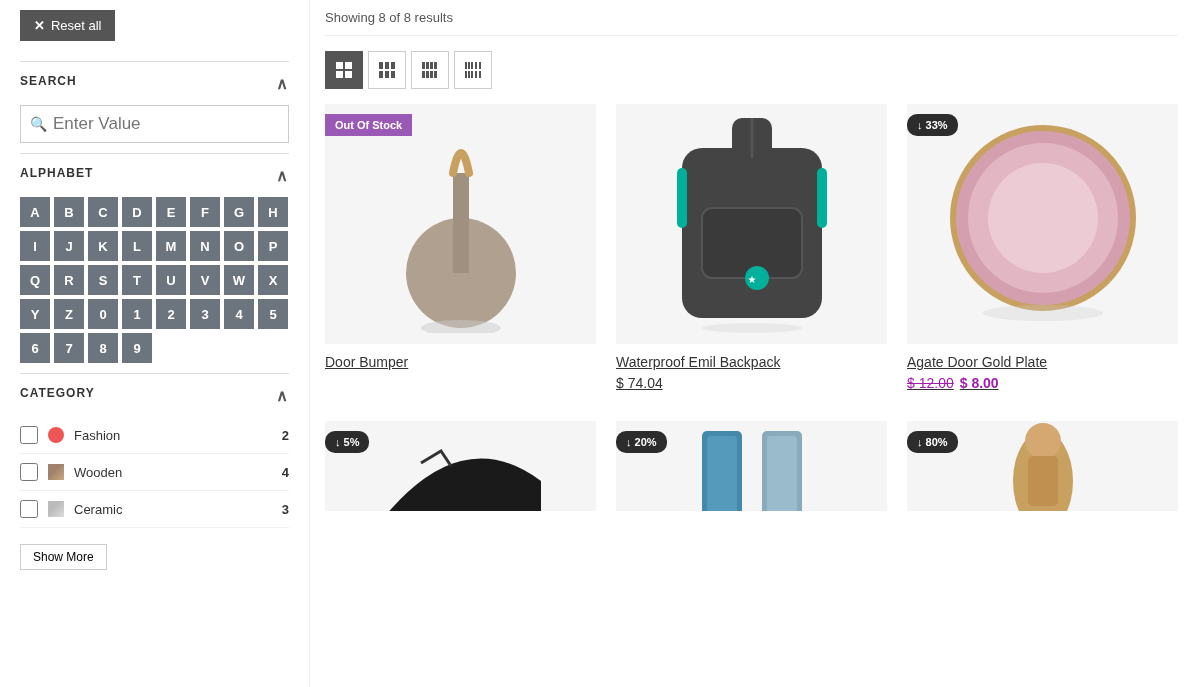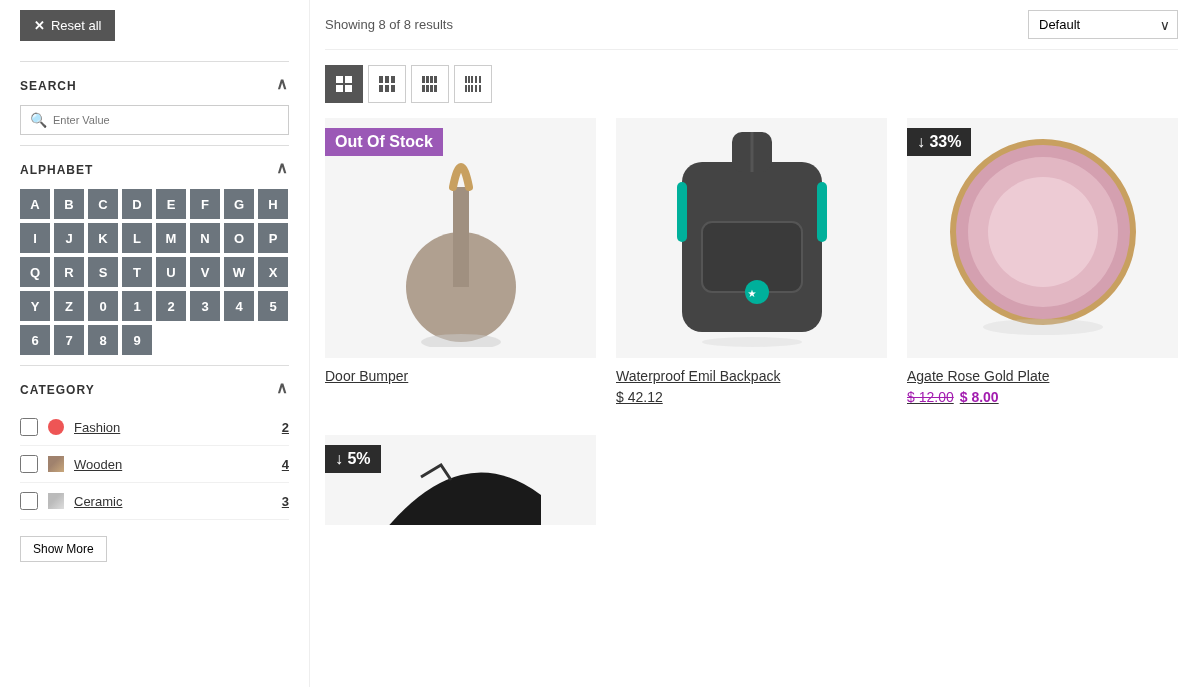--- a/index.html
+++ b/index.html
@@ -19,57 +19,57 @@
       display: inline-flex;
       align-items: center;
       gap: 6px;
     }
     .reset-btn .x-icon { font-weight: bold; }
 
     .filter-section { border-top: 1px solid #ddd; margin-bottom: 10px; }
     .filter-header {
       display: flex;
       justify-content: space-between;
-      align-items: flex-end;
+      align-items: flex-start;
       padding: 12px 0;
       cursor: pointer;
       font-size: 12px;
       font-weight: bold;
       letter-spacing: 1px;
       text-transform: uppercase;
     }
     .filter-header .chevron { font-size: 16px; color: #555; }
 
     
     .search-input-wrap { position: relative; margin-bottom: 10px; }
     .search-input-wrap .search-icon {
       position: absolute; left: 10px; top: 50%; transform: translateY(-50%);
       color: #888; font-size: 14px;
     }
     .search-input-wrap input {
       width: 100%; padding: 8px 10px 8px 32px;
-      border: 1px solid #ccc; font-size: 11px;
+      border: 1px solid #ccc; font-size: 17px;
       color: #999;
     }
 
     
     .alphabet-grid { display: flex; flex-wrap: wrap; gap: 4px; margin-bottom: 10px; }
     .alpha-btn {
       width: 30px; height: 30px;
       background: #6c757d;
       color: #fff;
       border: none;
       font-size: 13px;
       font-weight: bold;
       cursor: pointer;
       display: flex; align-items: center; justify-content: center;
     }
 
     
-    .category-list { margin-bottom: 10px; text-decoration: underline; }
+    .category-list { margin-bottom: 10px; }
     .category-item {
       display: flex; align-items: center; gap: 8px;
       padding: 8px 0;
       border-bottom: 1px solid #f0f0f0;
     }
     .category-item input[type="checkbox"] { width: 18px; height: 18px; cursor: pointer; }
     .cat-icon { width: 20px; height: 20px; display: flex; align-items: center; justify-content: center; }
     .cat-icon-fashion { width: 16px; height: 16px; border-radius: 50%; background: #e55; }
     .cat-icon-wooden { width: 16px; height: 16px; background: linear-gradient(135deg, #a0826d 40%, #c9a87c 100%); }
     .cat-icon-ceramic { width: 16px; height: 16px; background: linear-gradient(135deg, #bbb 40%, #ddd 100%); }
@@ -111,25 +111,25 @@
     
     .product-grid { display: grid; grid-template-columns: repeat(3, 1fr); gap: 20px; }
     .product-card { position: relative; cursor: pointer; }
     .product-img-wrap {
       background: #f5f5f5; width: 100%; height: 240px;
       overflow: hidden; display: flex; align-items: center; justify-content: center;
       position: relative;
     }
     .product-badge {
       position: absolute; top: 10px; left: 0;
-      padding: 5px 10px; font-size: 16px; font-weight: bold; color: #fff;
+      padding: 5px 10px; font-size: 11px; font-weight: bold; color: #fff;
       z-index: 2;
     }
     .badge-out { background: #9b59b6; }
-    .badge-discount { background: #2c2c2c; }
+    .badge-discount { background: #2c2c2c; border-radius: 10px; }
 
     .product-info { padding: 10px 0; text-decoration: underline; }
     .product-name { font-size: 14px; font-weight: 500; margin-bottom: 5px; color: #333; }
     .product-price { font-size: 14px; color: #333; }
     .price-original { text-decoration: line-through; color: #a21caf; margin-right: 6px; }
     .price-sale { color: #a21caf; font-weight: bold; }
 
     
     .product-img-partial {
       background: #f5f5f5; width: 100%; height: 90px;
@@ -238,24 +238,20 @@
           </div>
         </div>
       <button class="show-more-btn">Show More</button>
     </div>
   </div>
 
   <div class="main-content">
 
     <div class="top-bar">
       <span class="results-text">Showing 8 of 8 results</span>
-      <div class="sort-wrap">
-        <select class="sort-select" id="sort-select"><option value="Default">Default</option><option value="Price: Low to High">Price: Low to High</option><option value="Price: High to Low">Price: High to Low</option><option value="Newest First">Newest First</option></select>
-        <span class="chevron-down">∨</span>
-      </div>
     </div>
 
     <div class="view-toggles">
       <button class="view-btn active">
         <svg width="18" height="18" viewBox="0 0 18 18">
             <rect x="1" y="1" width="7" height="7" fill="currentColor"></rect>
             <rect x="10" y="1" width="7" height="7" fill="currentColor"></rect>
             <rect x="1" y="10" width="7" height="7" fill="currentColor"></rect>
             <rect x="10" y="10" width="7" height="7" fill="currentColor"></rect>
           </svg>
@@ -323,43 +319,64 @@
     <rect x="25" y="60" width="10" height="60" rx="5" fill="#00b09b"></rect>
     <rect x="165" y="60" width="10" height="60" rx="5" fill="#00b09b"></rect>
     <ellipse cx="100" cy="220" rx="50" ry="5" fill="#ccc" opacity="0.3"></ellipse>
 
     <circle cx="105" cy="170" r="12" fill="#00b09b"></circle>
     <text x="100" y="175" fill="white" font-size="10" text-anchor="middle">★</text>
   </svg></div>
           </div>
           <div class="product-info">
             <div class="product-name">Waterproof Emil Backpack</div>
-            <div class="product-price"><span class="">$ 42.12</span></div>
+            <div class="product-price"><span class="">$ 74.04</span></div>
           </div>
         </div>
         <div class="product-card">
           <div class="product-img-wrap">
             <div class="product-badge badge-discount">↓ 33%</div>
             <div><svg width="200" height="210" viewBox="0 0 200 210" xmlns="http://www.w3.org/2000/svg">
     <circle cx="100" cy="100" r="90" fill="#d4a0b0" stroke="#c8a060" stroke-width="6"></circle>
     <circle cx="100" cy="100" r="75" fill="#e8c0cc" opacity="0.7"></circle>
     <circle cx="100" cy="100" r="55" fill="#f0d0d8" opacity="0.8"></circle>
     <ellipse cx="100" cy="195" rx="60" ry="8" fill="#ccc" opacity="0.3"></ellipse>
   </svg></div>
           </div>
           <div class="product-info">
-            <div class="product-name">Agate Rose Gold Plate</div>
+            <div class="product-name">Agate Door Gold Plate</div>
             <div class="product-price"><span class="price-original">$ 12.00</span><span class="price-sale">$ 8.00</span></div>
           </div>
         </div>
         <div class="product-card">
           <div class="product-img-partial">
             <div class="product-badge badge-discount">↓ 5%</div>
             <div><svg width="200" height="120" viewBox="0 0 200 120" xmlns="http://www.w3.org/2000/svg">
     <path d="M20 100 Q60 50 100 40 Q140 30 180 60 L180 100 Q100 110 20 100Z" fill="#1a1a1a"></path>
     <path d="M60 42 L80 30 L90 45" stroke="#333" stroke-width="3" fill="none"></path>
     <ellipse cx="100" cy="105" rx="80" ry="8" fill="#111"></ellipse>
   </svg></div>
           </div>
         </div>
+        <div class="product-card">
+          <div class="product-img-partial">
+            <div class="product-badge badge-discount">↓ 20%</div>
+            <div><svg width="200" height="120" viewBox="0 0 200 120" xmlns="http://www.w3.org/2000/svg">
+    <rect x="50" y="10" width="40" height="110" rx="5" fill="#4488aa"></rect>
+    <rect x="55" y="15" width="30" height="100" rx="3" fill="#5599bb"></rect>
+    <rect x="110" y="10" width="40" height="110" rx="5" fill="#88aabb"></rect>
+    <rect x="115" y="15" width="30" height="100" rx="3" fill="#99bbcc"></rect>
+  </svg></div>
+          </div>
+        </div>
+        <div class="product-card">
+          <div class="product-img-partial">
+            <div class="product-badge badge-discount">↓ 80%</div>
+            <div><svg width="200" height="120" viewBox="0 0 200 120" xmlns="http://www.w3.org/2000/svg">
+    <ellipse cx="100" cy="60" rx="30" ry="50" fill="#c8a060"></ellipse>
+    <ellipse cx="100" cy="20" rx="18" ry="18" fill="#d4a870"></ellipse>
+    <rect x="85" y="35" width="30" height="50" rx="5" fill="#c09050"></rect>
+  </svg></div>
+          </div>
+        </div>
       </div>
   </div>
 </div>
 
 </body></html>

